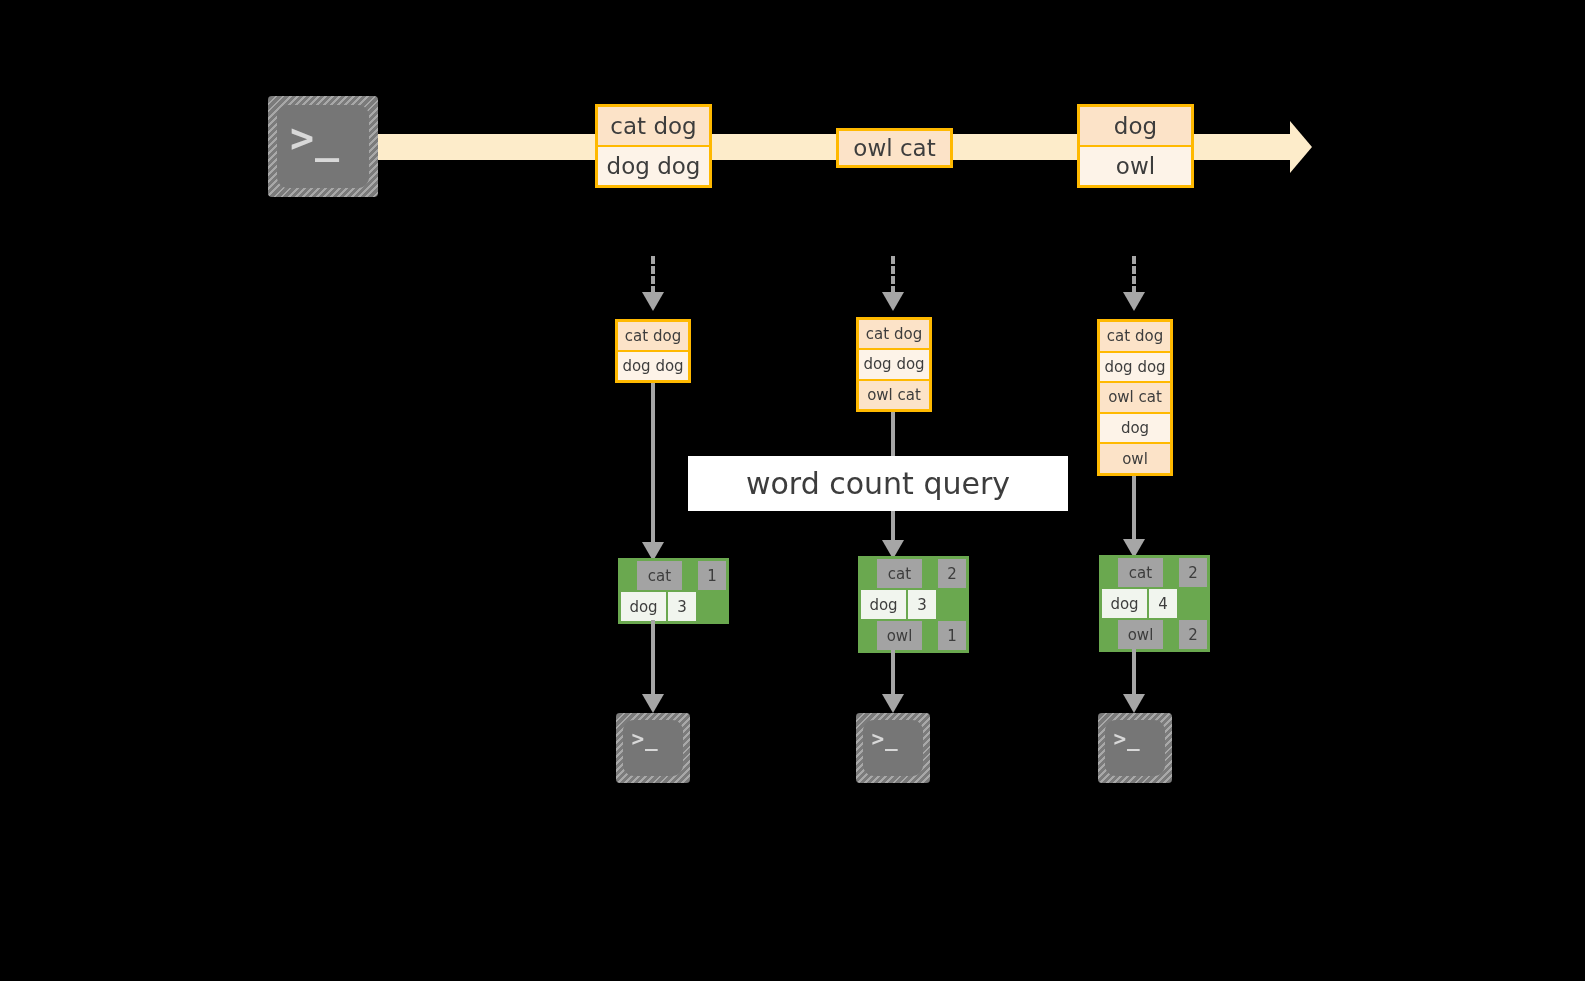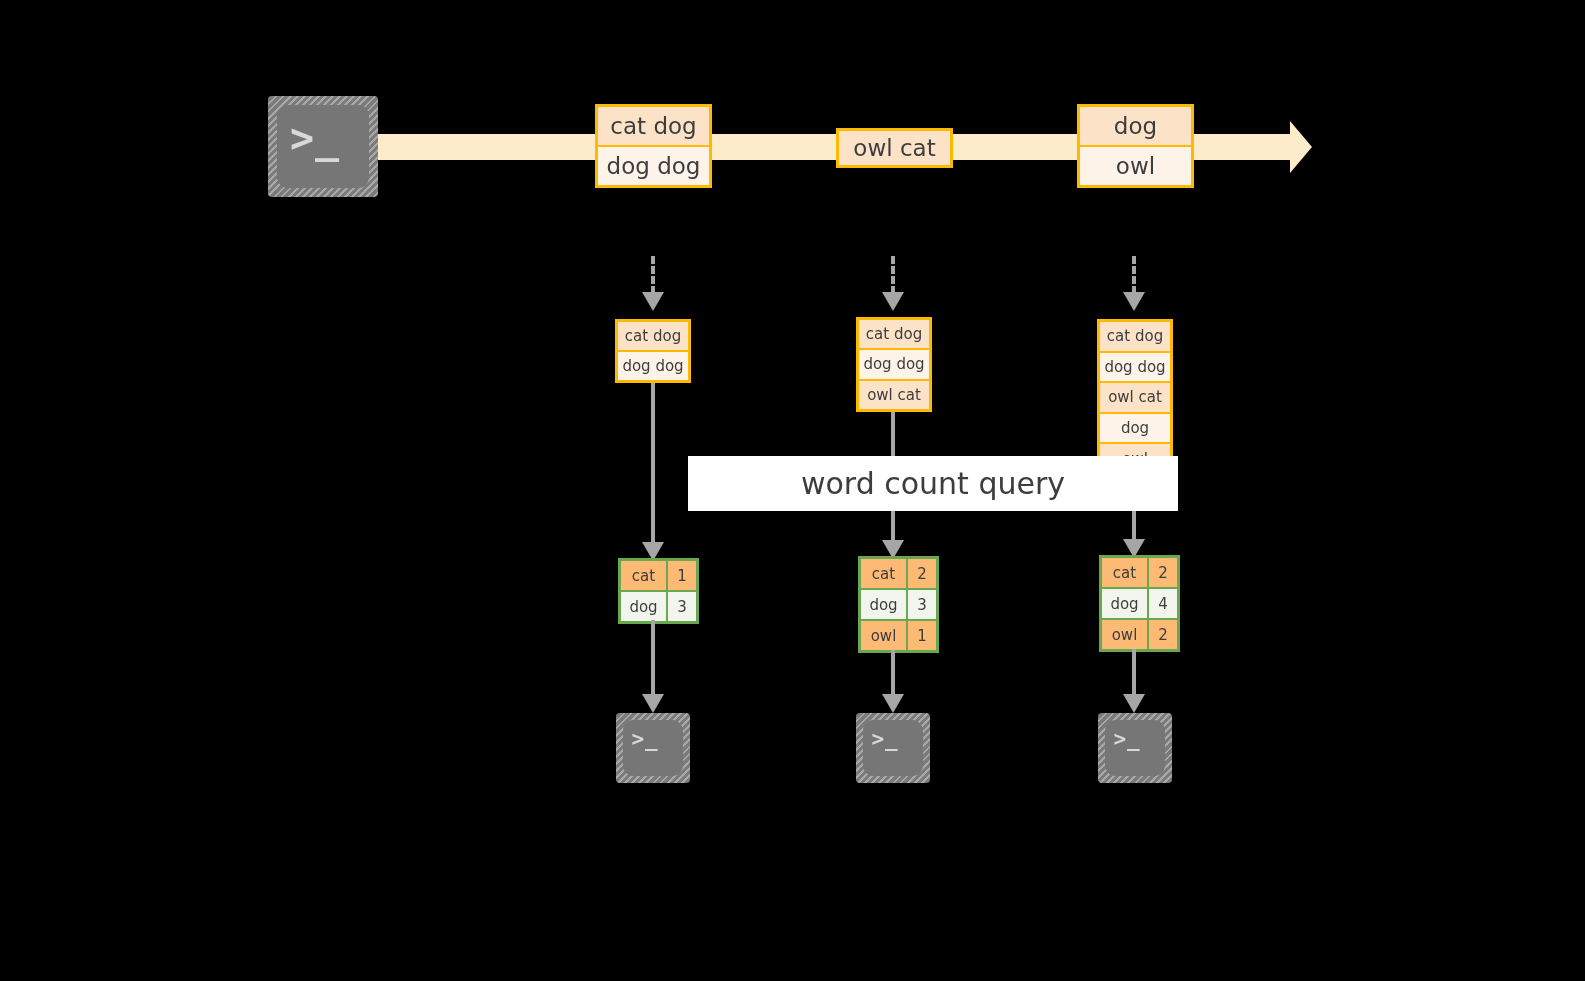--- a/index.html
+++ b/index.html
@@ -102,21 +102,21 @@
     display: flex;
     align-items: center;
     justify-content: center;
     font-size: 15px;
     color: #3d3d3d;
     box-sizing: border-box;
     white-space: nowrap;
   }
   .gtable .gc.word { width: 45px; }
   .gtable .gc.count { width: 28px; margin-left: 2px; }
-  .gtable .grow.shade-a .gc { background: #fdba74; }
+  .gtable .grow.shade-a .gc { background: #a3a3a3; margin-left: 16px; }
   .gtable .grow.shade-b .gc { background: #f1f5ee; }
 
   
   .vline {
     position: absolute;
     width: 4px;
     background: #a6a6a6;
   }
   .vline.dashed {
     background: none;
@@ -269,17 +269,17 @@
 
   <div class="vline" style="left:1132px; top:649px; height:49px;"></div>
   <div class="vhead" style="left:1123px; top:694px;"></div>
 
   <div class="terminal small" style="left:1098px; top:713px; width:74px; height:70px;">
     <div class="terminal-inner">
       <span class="glyph" style="font-size:21px;">&gt;_</span>
     </div>
   </div>
 
-  <div class="query-label" style="left:688px; top:456px; width:490px; height:55px;">
+  <div class="query-label" style="left:688px; top:456px; width:380px; height:55px;">
     <span>word count query</span>
   </div>
 
 </div>
 
 </body></html>

